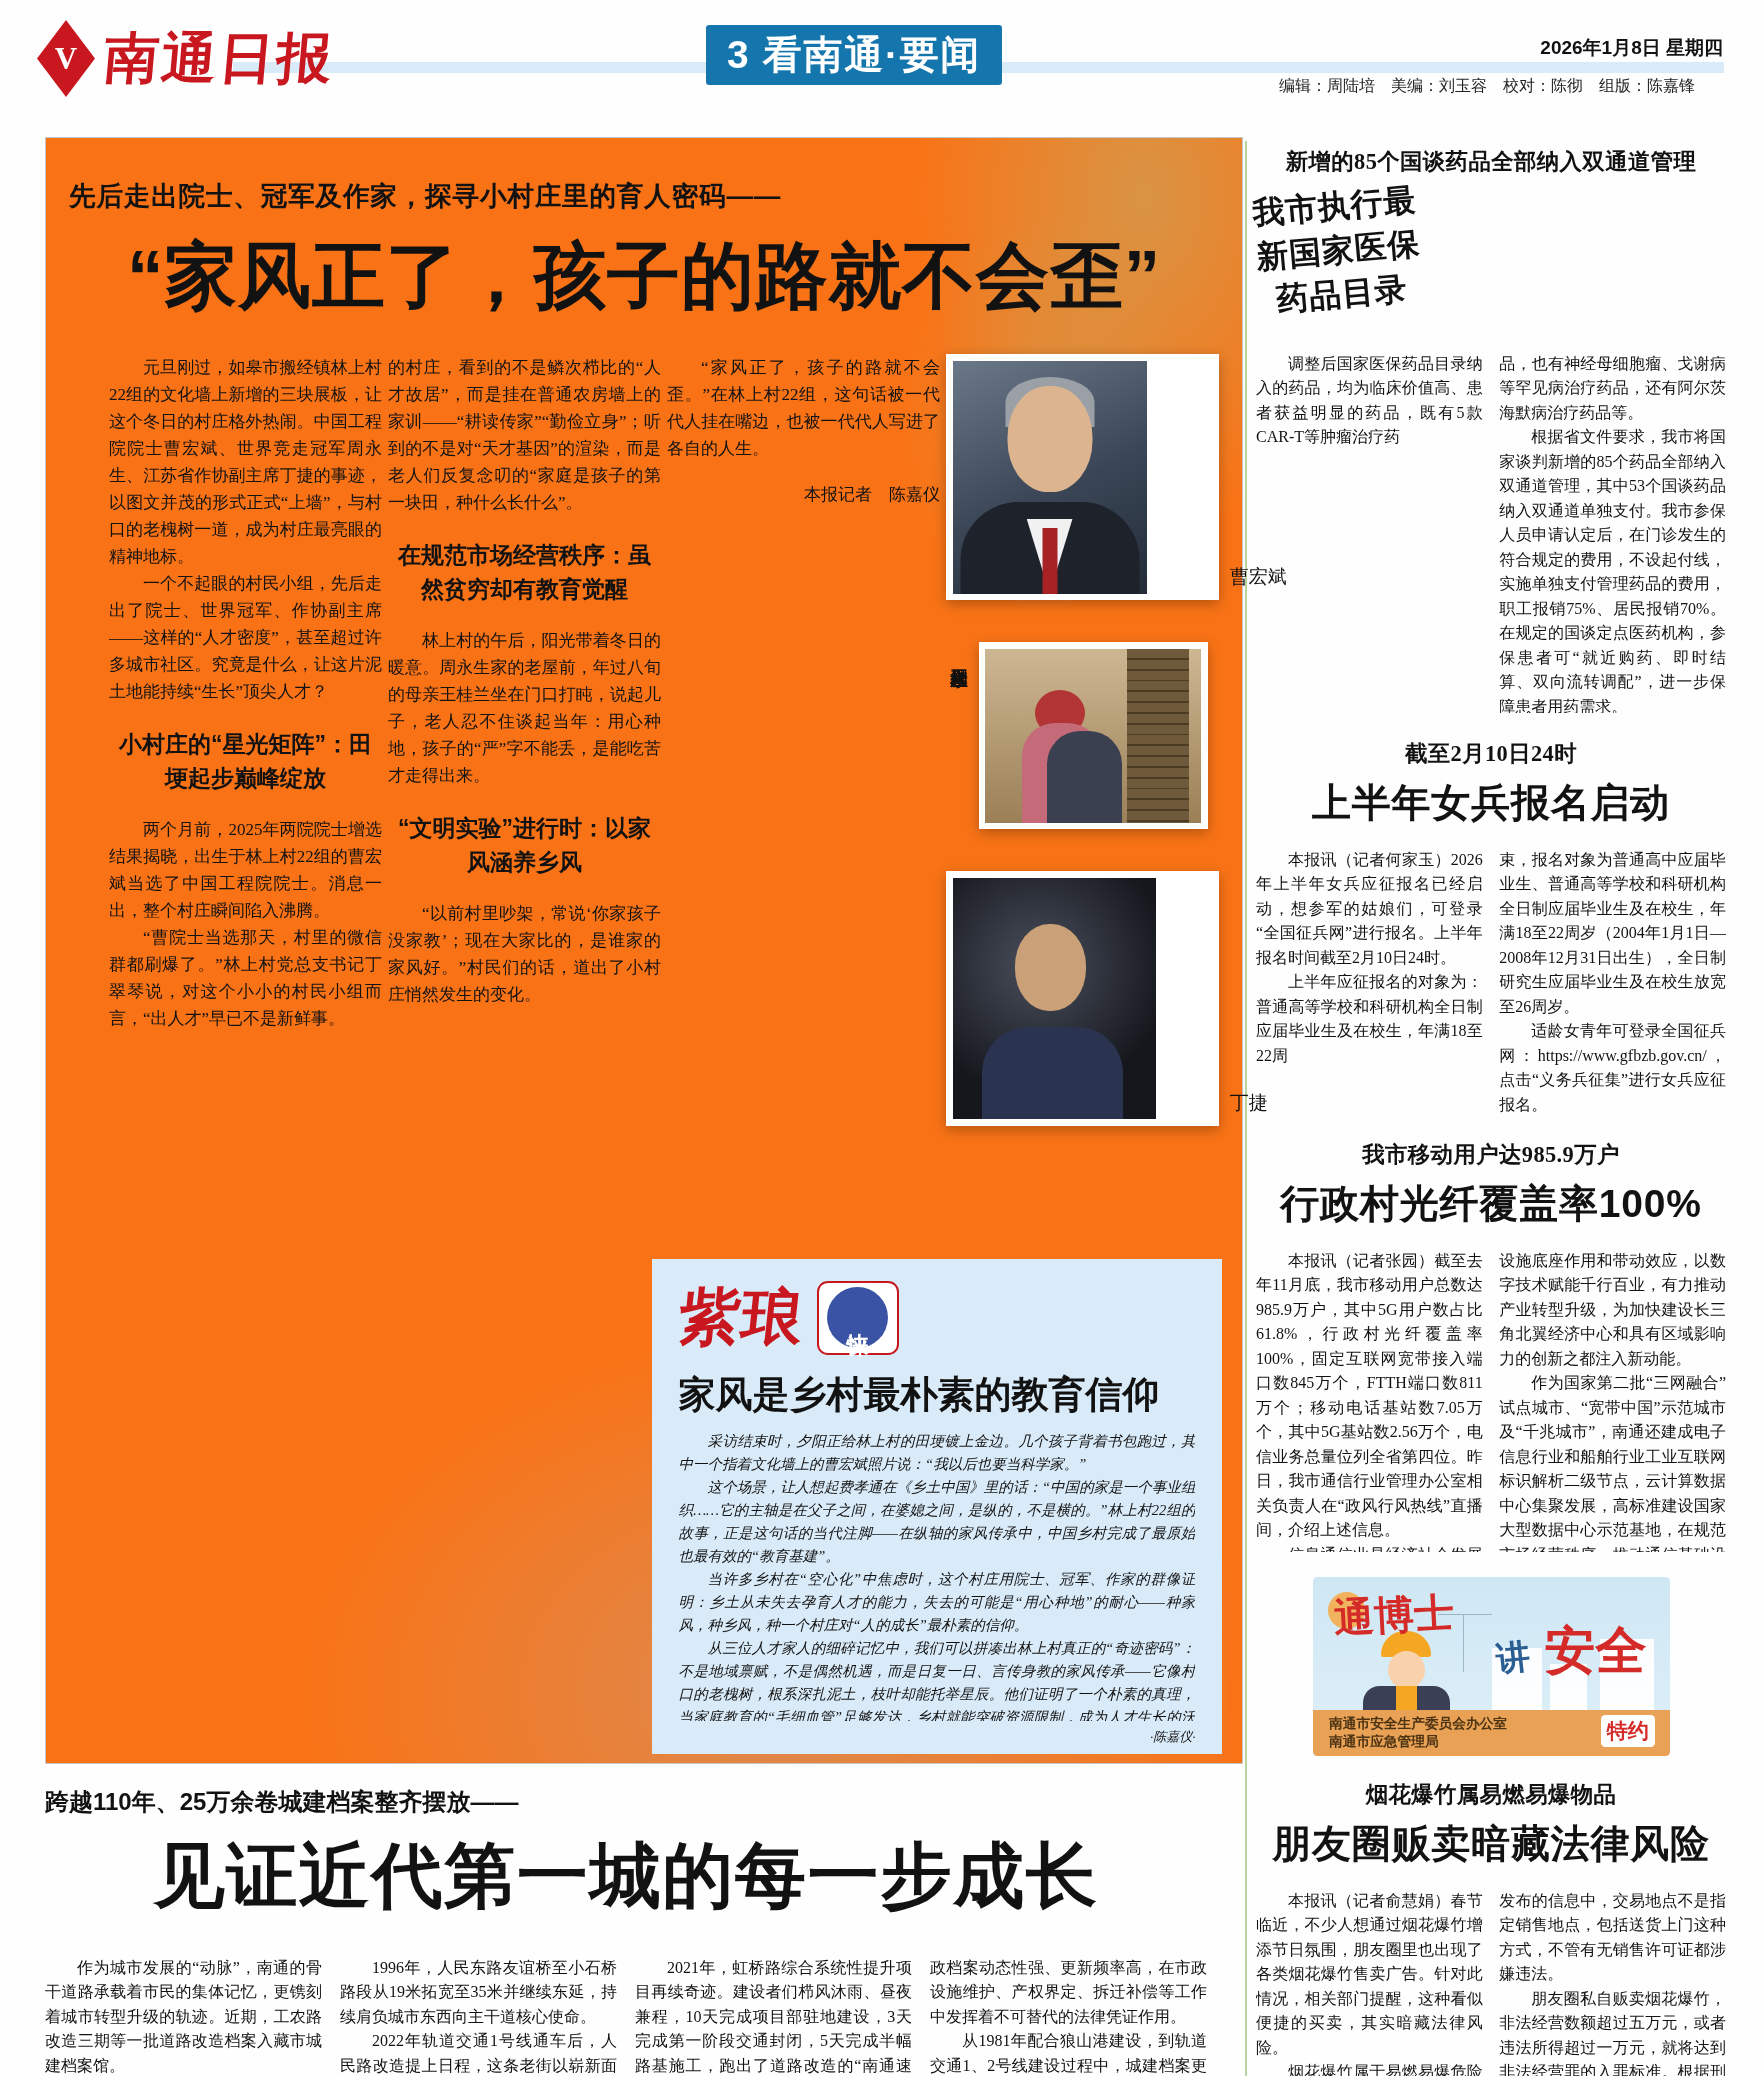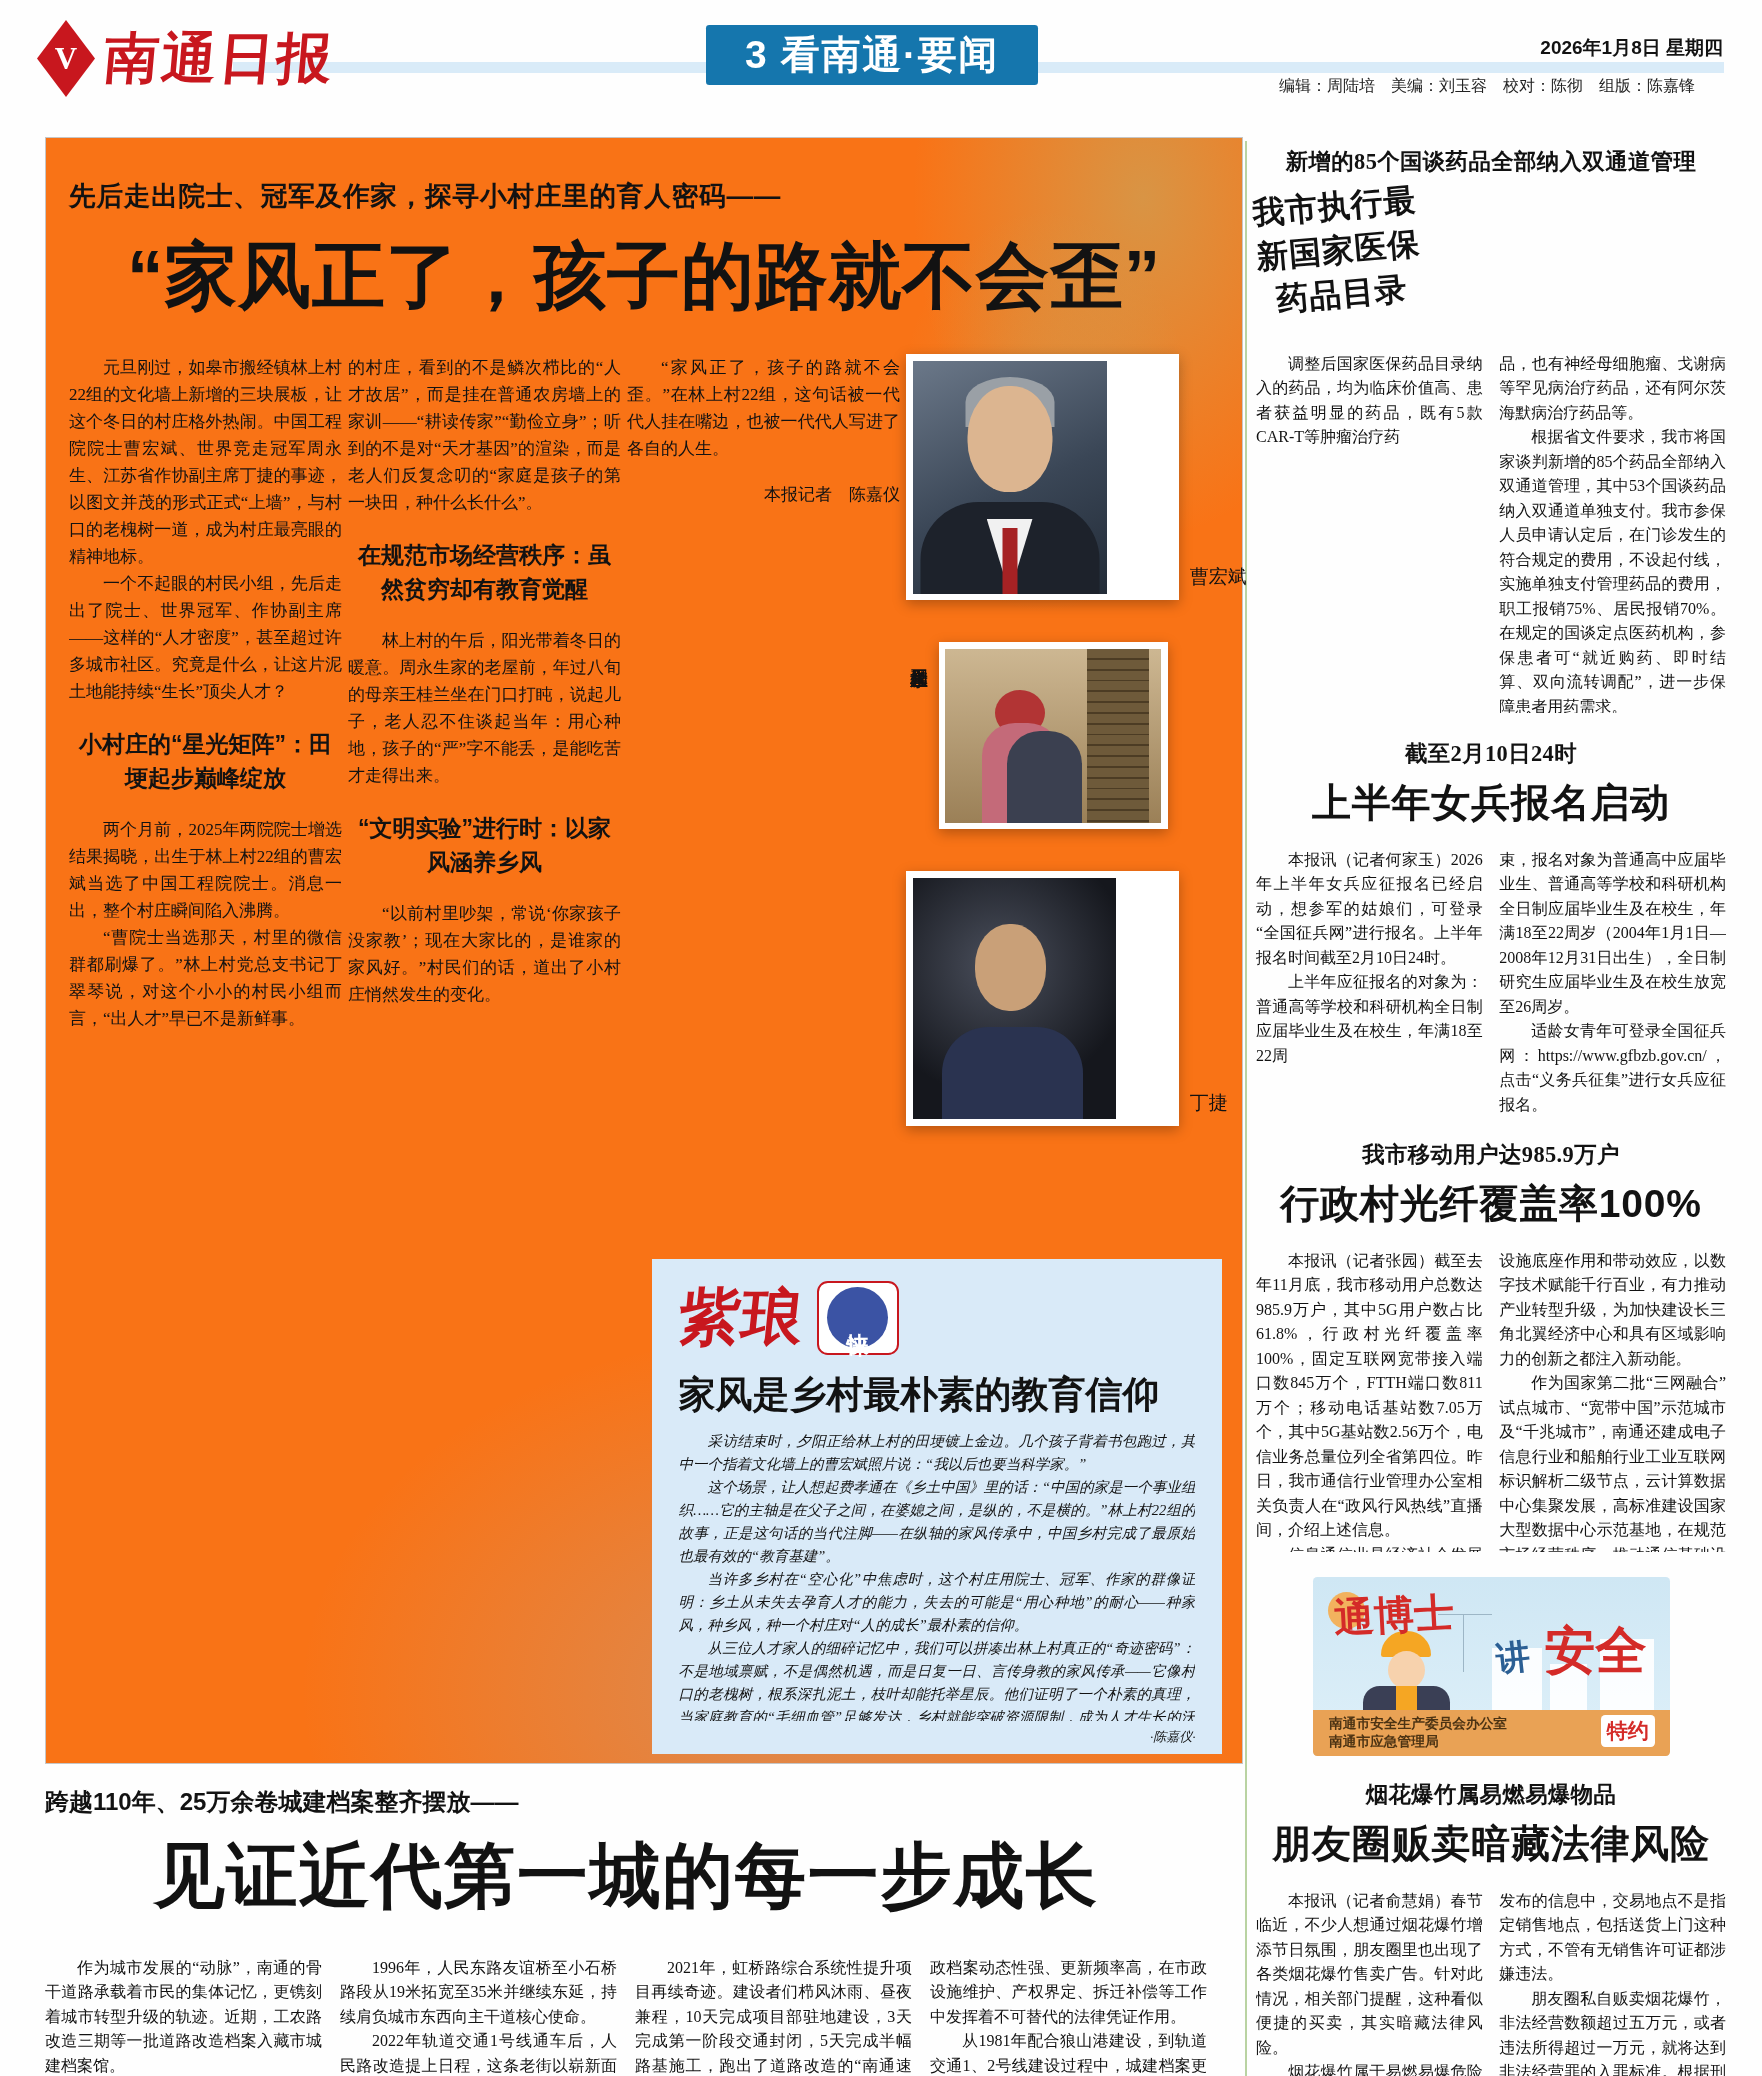--- a/index.html
+++ b/index.html
@@ -7,38 +7,38 @@
   .page{position:relative;width:1763px;height:2537px;background:#fefefe;overflow:hidden;
         font-family:"Liberation Serif","DejaVu Serif",serif;color:#121212;}
   .sans{font-family:"Liberation Sans","DejaVu Sans",sans-serif;}
 
   
   .hdr-bar{position:absolute;left:233px;top:62px;width:1491px;height:10.8px;background:#d9ebf8;}
   .logo{position:absolute;left:37px;top:20px;display:flex;align-items:center;gap:9px;}
   .logo-diamond{width:58px;height:77px;background:#c8171e;clip-path:polygon(50% 0,100% 50%,50% 100%,0 50%);
         display:flex;align-items:center;justify-content:center;color:#fff;font-weight:900;font-size:31px;}
   .logo-text{font-size:55px;font-weight:900;color:#c8171e;transform:skewX(-5deg);letter-spacing:2.5px;}
-  .section-box{position:absolute;left:706px;top:25px;width:332px;height:60px;background:#1576ad;border-radius:3.3px;
+  .section-box{position:absolute;left:706px;top:25px;width:296px;height:60px;background:#1576ad;border-radius:3.3px;
         color:#fff;font-weight:700;font-size:39px;line-height:60px;text-align:center;letter-spacing:1.7px;}
   .hdr-date{position:absolute;left:1362px;top:35px;width:361px;text-align:right;font-weight:700;font-size:19px;}
   .hdr-editors{position:absolute;left:1114px;top:76px;width:581px;text-align:right;font-size:16px;color:#222;}
 
   
   .main-box{position:absolute;left:45px;top:137px;width:1198px;height:1627px;box-sizing:border-box;
         border:0.8px solid #c6c6c6;background:#f97316;}
   .deco-leaves{position:absolute;right:0;top:0;width:395px;height:498px;pointer-events:none;
         background:radial-gradient(ellipse at 75% 12%,rgba(168,198,138,.40),transparent 55%),
                    radial-gradient(ellipse at 50% 55%,rgba(168,198,138,.22),transparent 52%);}
   .deco-wash{position:absolute;left:187px;bottom:0;width:997px;height:478px;pointer-events:none;
         background:radial-gradient(ellipse at 55% 85%,rgba(160,188,204,.32),transparent 62%);}
   .main-inner{position:relative;padding:40px 23px 0;z-index:2;}
   .kicker-main{font-family:"Liberation Sans","DejaVu Sans",sans-serif;font-size:26.6px;font-weight:700;letter-spacing:0.8px;}
   .headline-main{font-family:"Liberation Sans","DejaVu Sans",sans-serif;font-size:73px;font-weight:900;
         text-align:center;margin-top:14px;letter-spacing:0.8px;white-space:nowrap;}
-  .cols{display:flex;gap:6px;margin-top:27px;}
+  .cols{display:flex;gap:6px;margin-top:27px;justify-content:flex-end;}
   .mcol{width:273px;font-size:17px;line-height:27px;text-align:justify;overflow:hidden;height:1371px;}
   .mcol.short{height:893px;}
   .it-p{text-indent:2em;margin:0;}
   .it-cont{text-indent:0;margin:0;}
   h3.it-sub{font-family:"Liberation Sans","DejaVu Sans",sans-serif;font-size:23px;font-weight:800;
         text-align:center;line-height:34px;margin:21.6px 0;}
   .it-byline{text-align:right;margin-top:19px;text-indent:0;}
 
   
   .photo-stack{width:273px;display:flex;flex-direction:column;gap:42px;height:893px;overflow:visible;}

